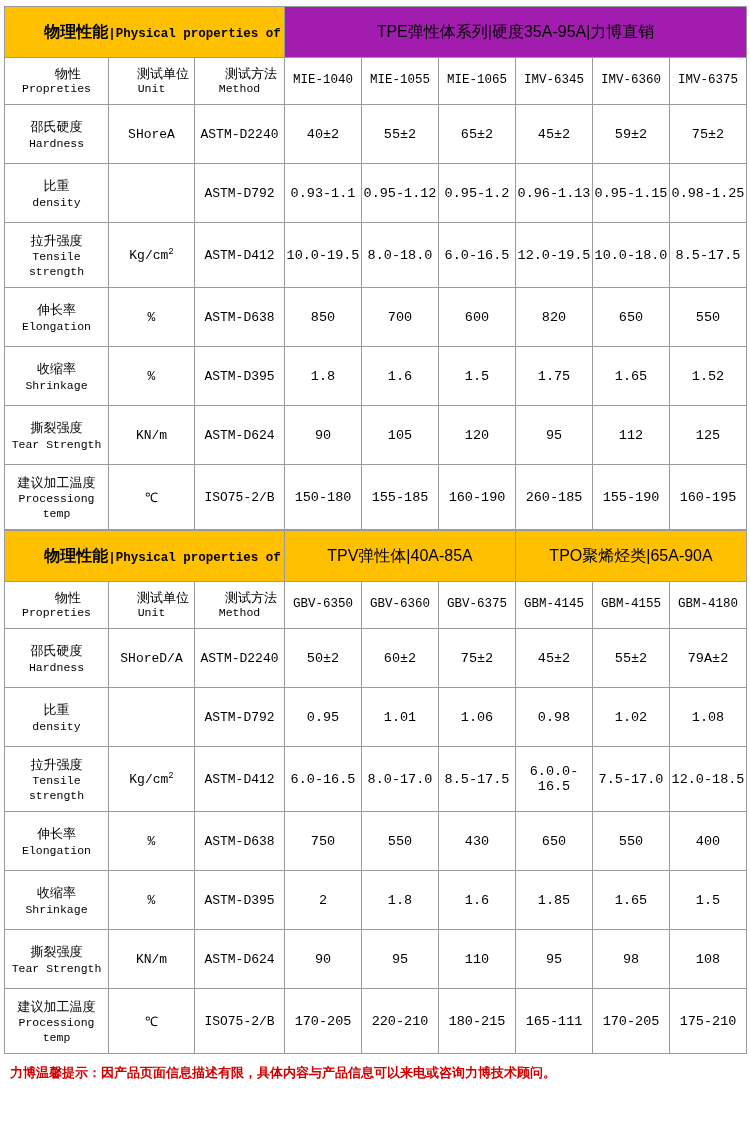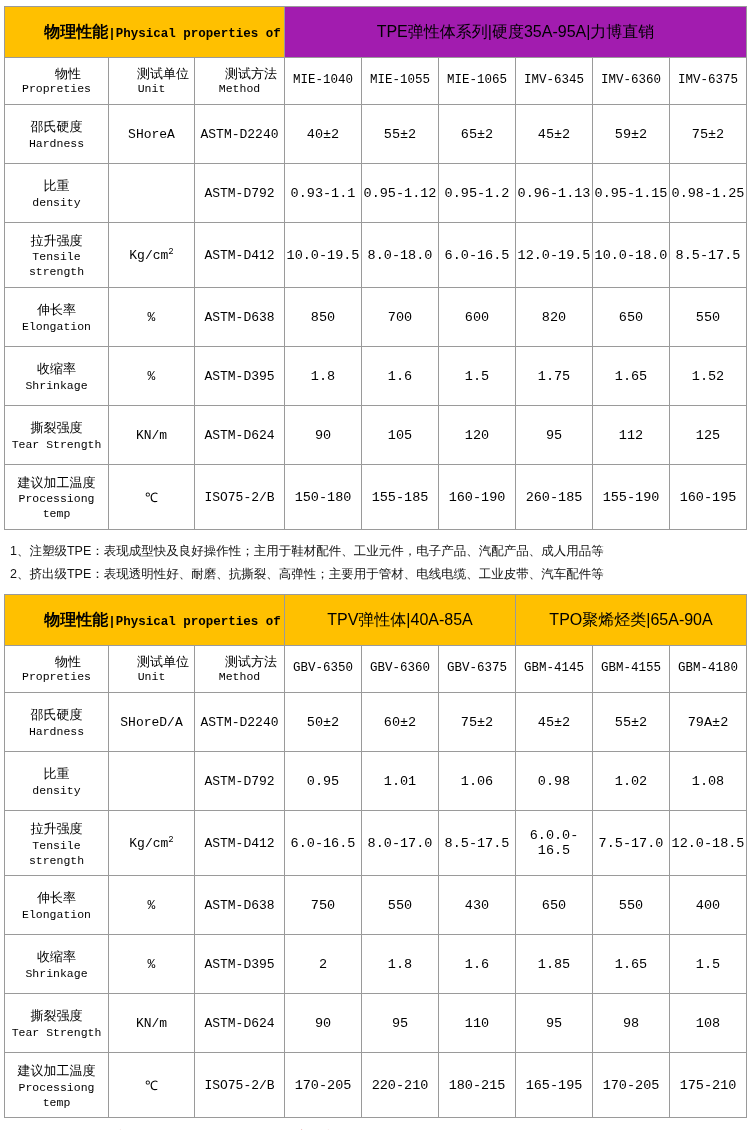--- a/index.html
+++ b/index.html
@@ -272,24 +272,20 @@
         <td class="val">150-180</td>
         <td class="val">155-185</td>
         <td class="val">160-190</td>
         <td class="val">260-185</td>
         <td class="val">155-190</td>
         <td class="val">160-195</td>
       </tr>
     </tbody>
   </table>
 
-  <div class="notes">
-    <div>1、注塑级TPE：表现成型快及良好操作性；主用于鞋材配件、工业元件，电子产品、汽配产品、成人用品等</div>
-    <div>2、挤出级TPE：表现透明性好、耐磨、抗撕裂、高弹性；主要用于管材、电线电缆、工业皮带、汽车配件等</div>
-  </div>
 
   <table class="spec">
     <colgroup>
       <col class="c0">
         <col class="c1">
         <col class="c2">
       <col class="cd">
         <col class="cd">
         <col class="cd">
         <col class="cd">
@@ -418,21 +414,21 @@
       <tr class="data tall">
         <td class="rowname">
           <span class="cn">建议加工温度</span>
           <span class="en">Processiong temp</span>
         </td>
         <td class="unit"><span>℃</span><span class="sup"></span></td>
         <td class="method">ISO75-2/B</td>
         <td class="val">170-205</td>
         <td class="val">220-210</td>
         <td class="val">180-215</td>
-        <td class="val">165-195</td>
+        <td class="val">165-111</td>
         <td class="val">170-205</td>
         <td class="val">175-210</td>
       </tr>
     </tbody>
   </table>
 
   <div class="footer-note">力博温馨提示：因产品页面信息描述有限，具体内容与产品信息可以来电或咨询力博技术顾问。</div>
 
 </div>
 

